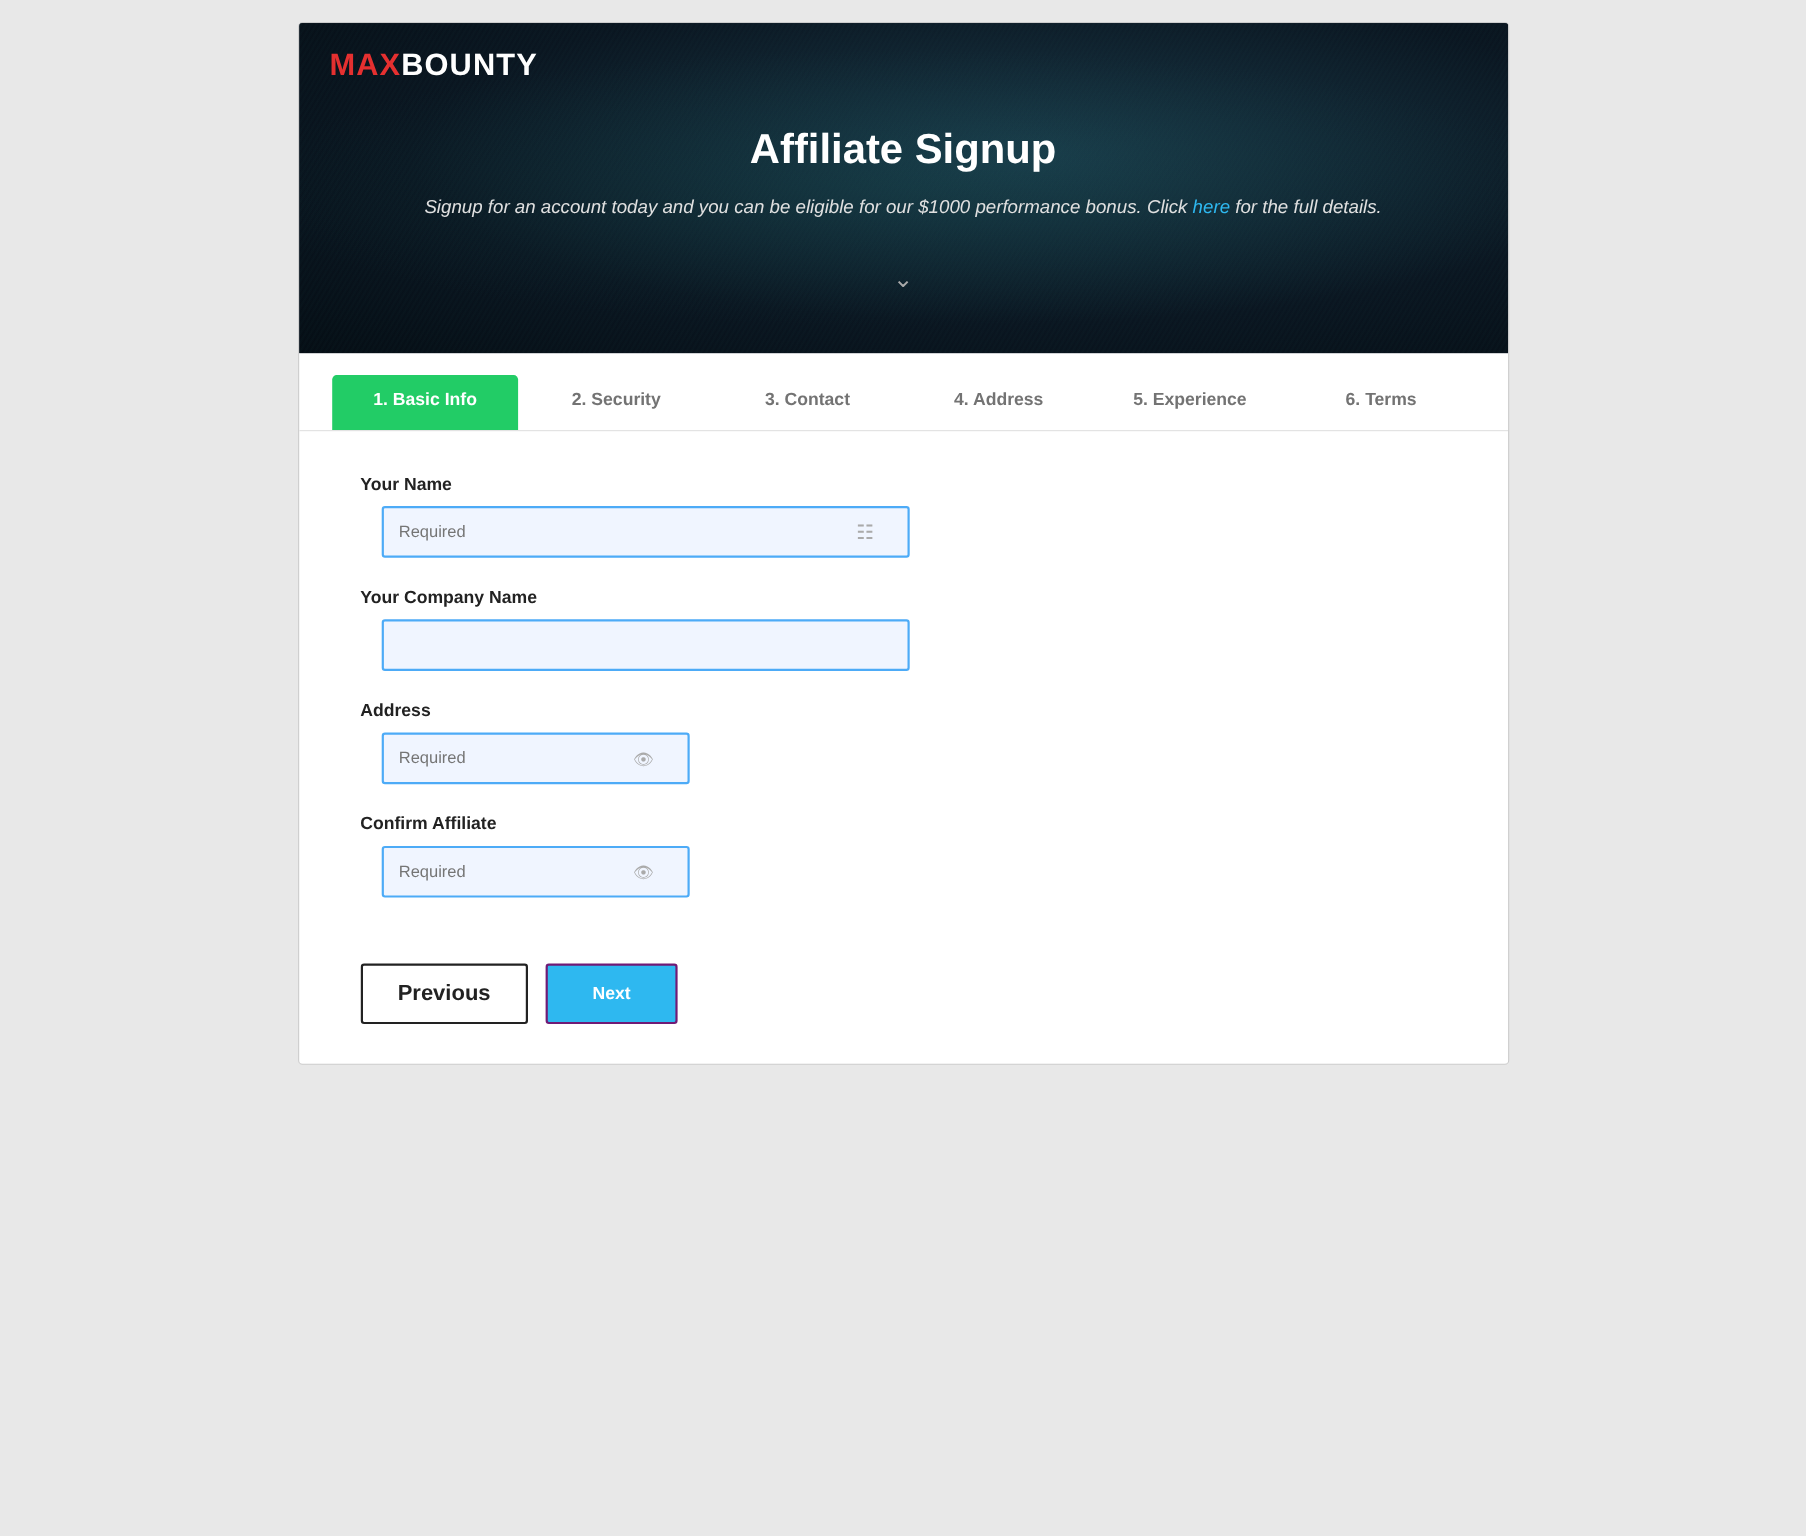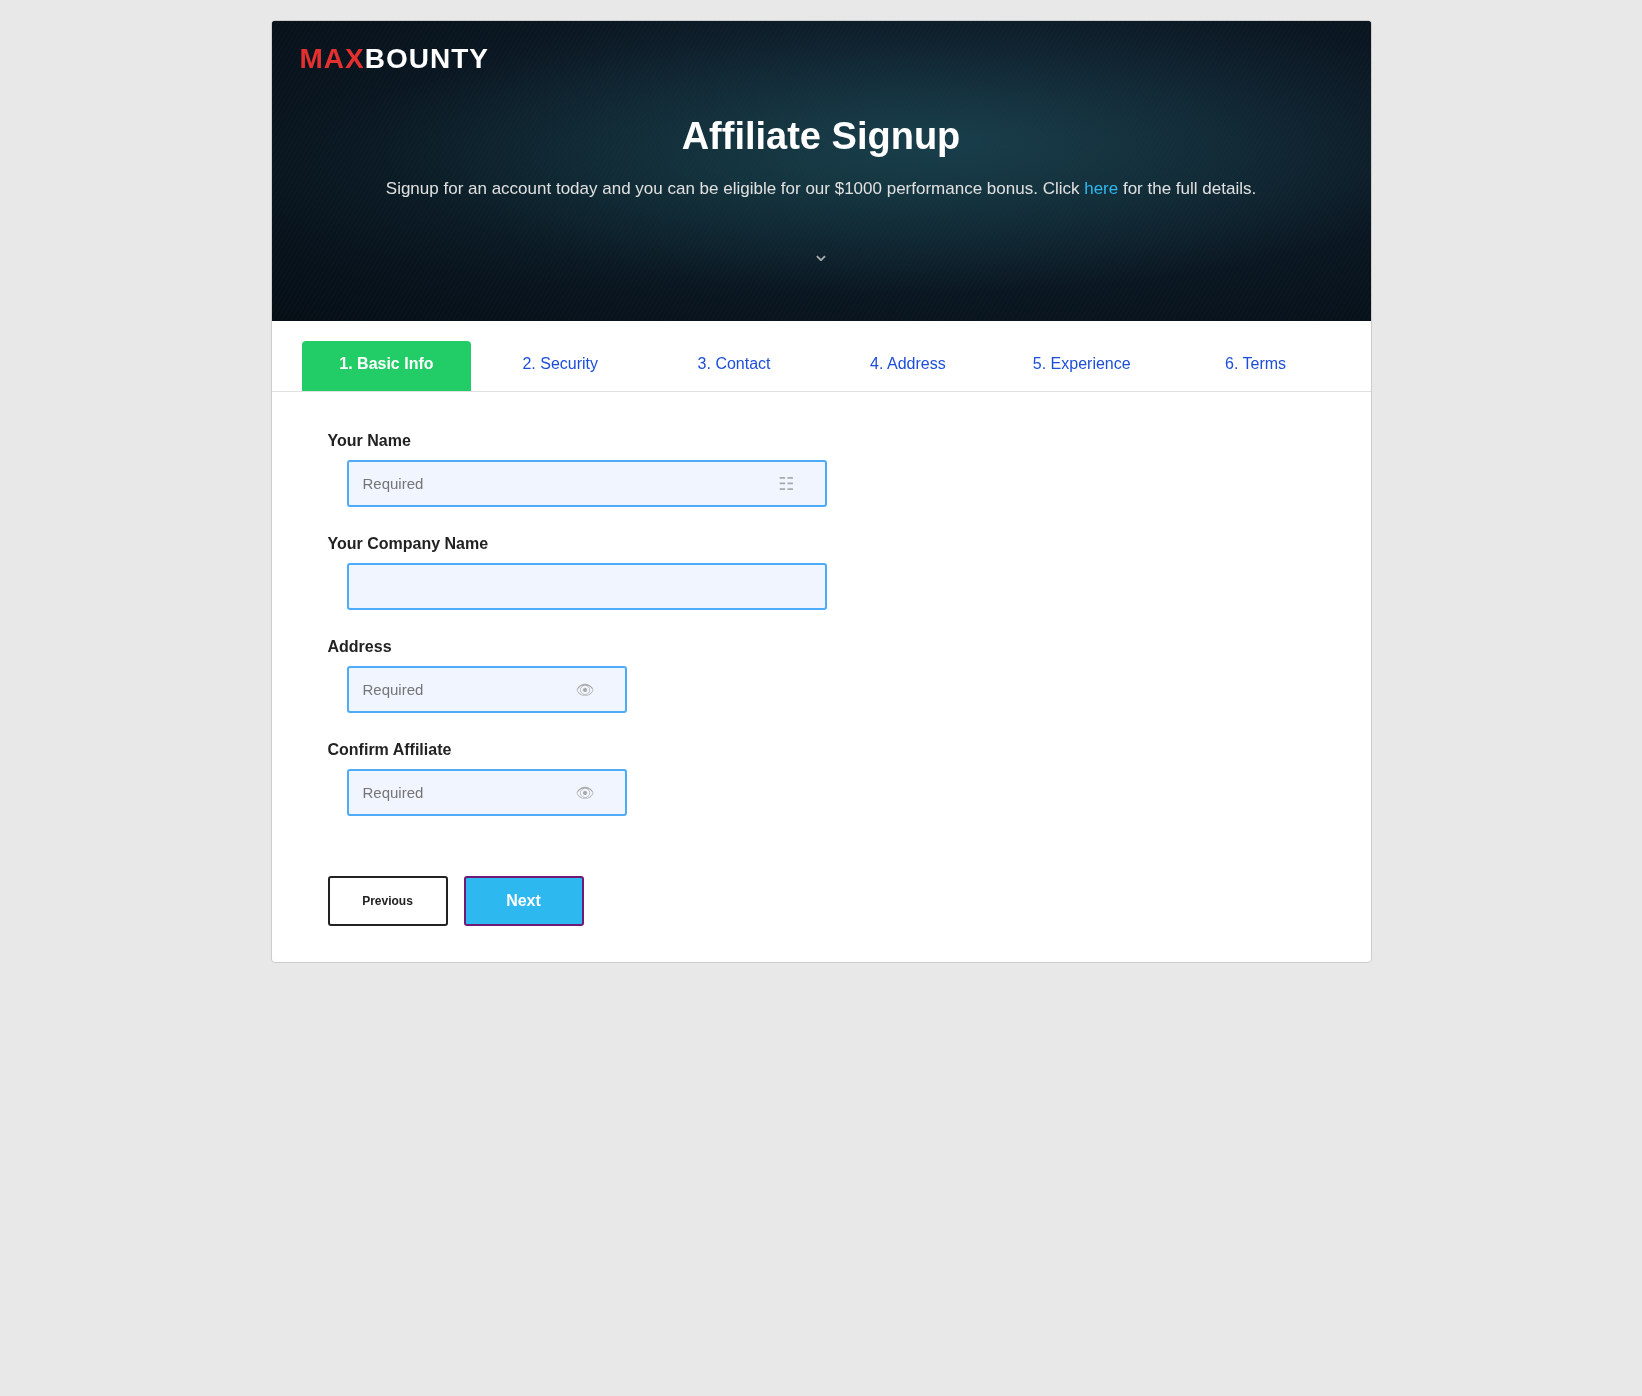--- a/index.html
+++ b/index.html
@@ -66,20 +66,21 @@
     .hero-title {
       color: #fff;
       font-size: 38px;
       font-weight: 700;
       margin-bottom: 18px;
     }
     .hero-subtitle {
       color: #e0e0e0;
       font-size: 17px;
       line-height: 1.5;
+      font-style: italic;
     }
     .hero-subtitle a {
       color: #2eb8f0;
       text-decoration: none;
     }
     .hero-chevron {
       z-index: 1;
       color: #aaa;
       font-size: 22px;
       margin-top: 10px;
@@ -89,25 +90,25 @@
       display: flex;
       align-items: stretch;
       border-bottom: 1px solid #e0e0e0;
       padding: 20px 30px 0;
       gap: 4px;
     }
     .step-item {
       flex: 1;
       padding: 14px 16px 18px;
       font-size: 16px;
-      color: #1d4ed8;
+      color: #737373;
       cursor: pointer;
       border-radius: 4px 4px 0 0;
       text-align: center;
-      font-weight: 400;
+      font-weight: 700;
       user-select: none;
     }
     .step-item.active {
       background: #22cc66;
       color: #fff;
       font-weight: 700;
       border-radius: 4px 4px 0 0;
     }
     
     .form-area {
@@ -160,21 +161,21 @@
     }
     
     .form-footer {
       display: flex;
       gap: 16px;
       margin-top: 50px;
       padding-top: 10px;
     }
     .btn-previous {
       padding: 14px 32px;
-      font-size: 12px;
+      font-size: 20px;
       font-weight: 700;
       color: #222;
       background: #fff;
       border: 2px solid #222;
       border-radius: 3px;
       cursor: pointer;
       min-width: 120px;
     }
     .btn-next {
       padding: 14px 36px;

